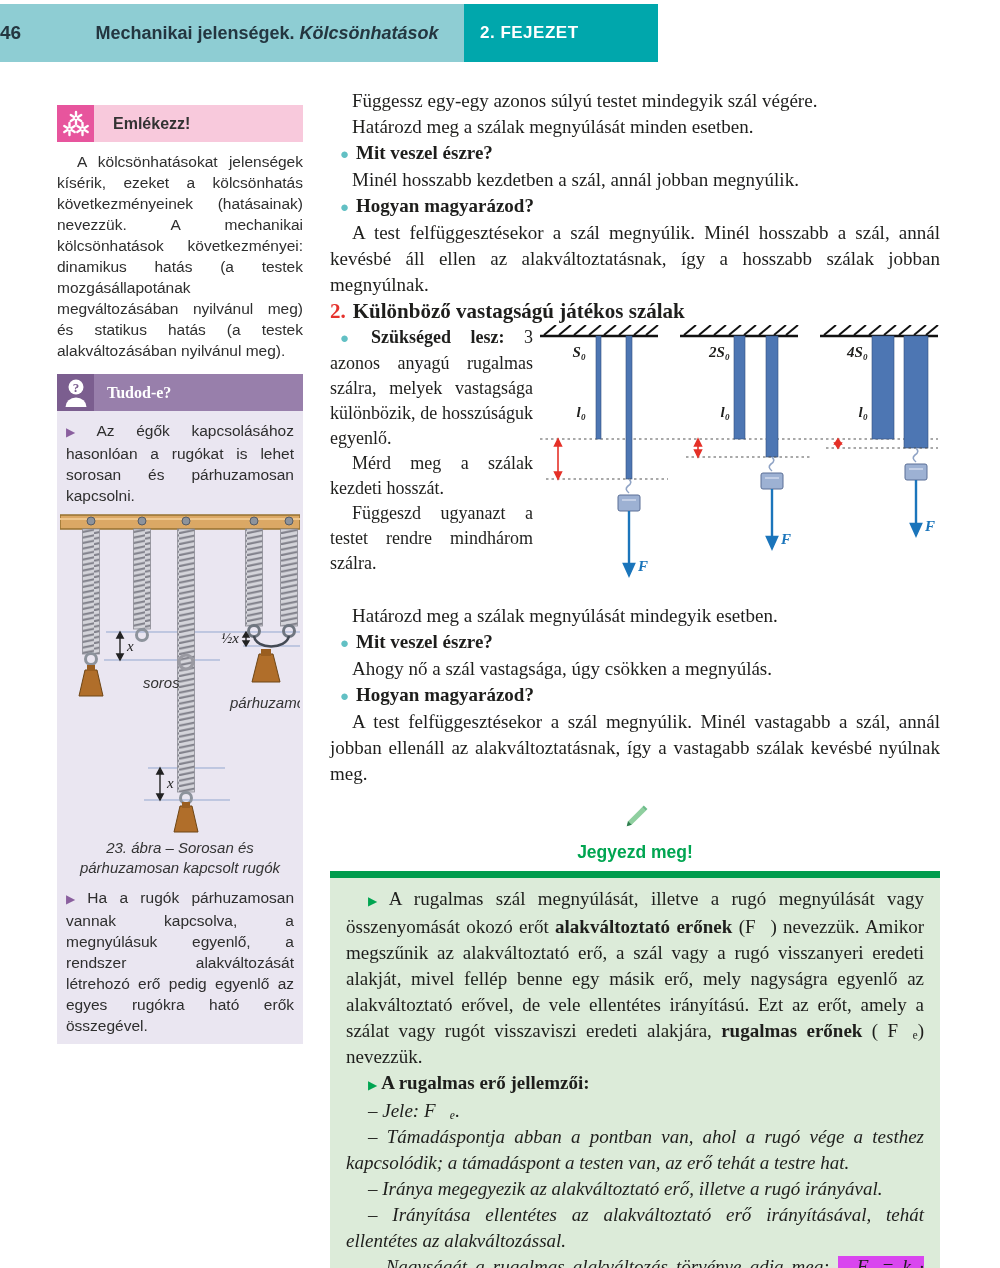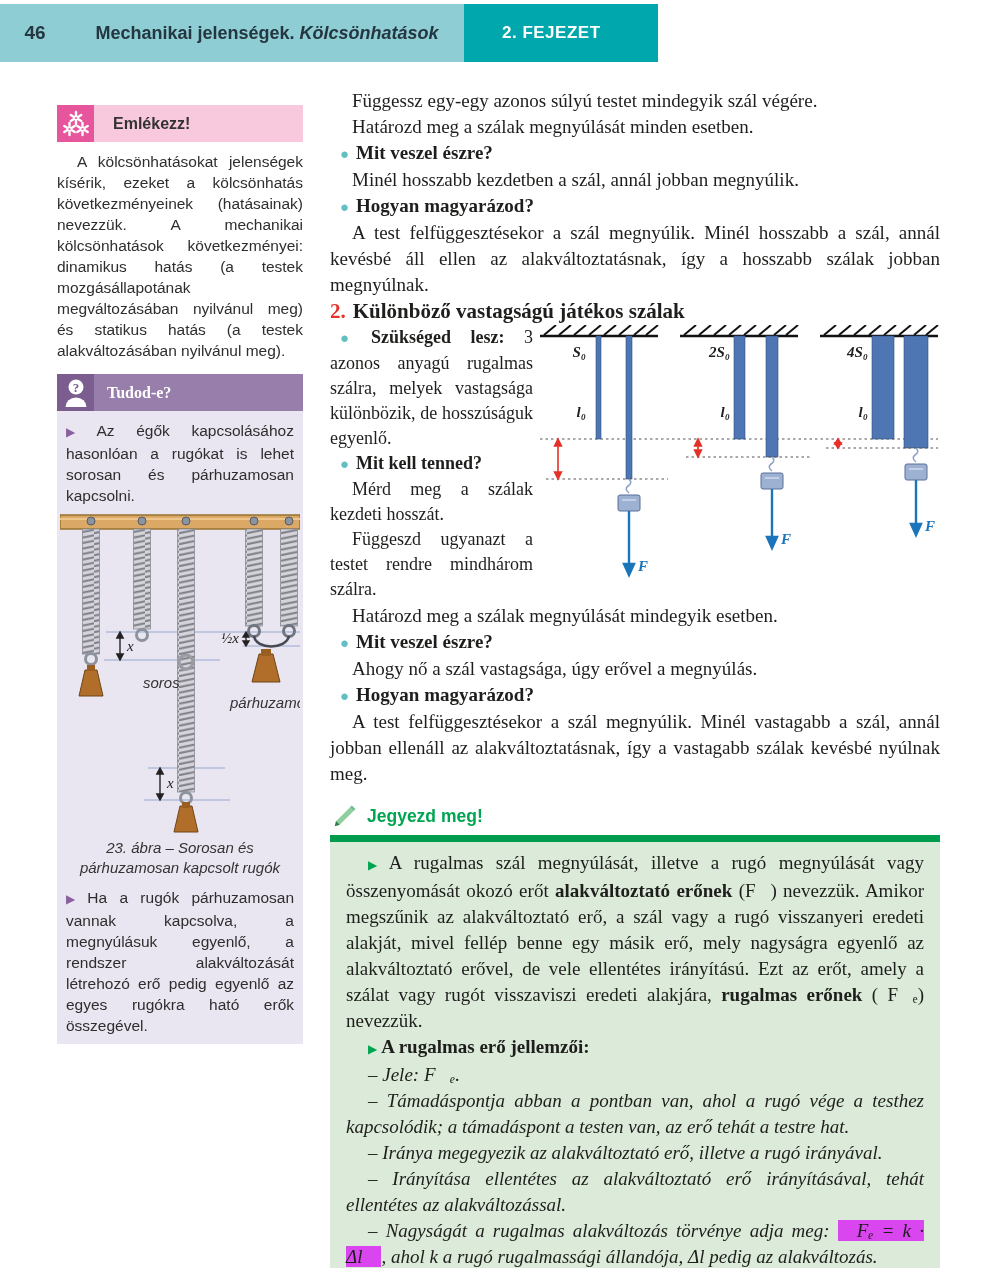--- a/index.html
+++ b/index.html
@@ -1,24 +1,24 @@
 <!DOCTYPE html>
 <html><head>
 <meta charset="utf-8">
 <style>
   html,body{margin:0;padding:0;background:#fff;}
   .page{position:relative;width:1000px;height:1268px;background:#fff;overflow:hidden;
         font-family:"Liberation Serif","DejaVu Serif",serif;color:#1e1e1c;}
   
   .hdr{position:absolute;left:0;top:4px;width:658px;height:58px;display:flex;align-items:center;
        background:#8ecdd3;font-family:"Liberation Sans","DejaVu Sans",sans-serif;}
-  .hdr .pnum{width:70px;text-align:center;font-weight:bold;font-size:19px;color:#243640;}
+  .hdr .pnum{width:70px;font-weight:bold;font-size:19px;color:#243640;}
   .hdr .ptitle{flex:1;text-align:center;font-weight:bold;font-size:18px;color:#243640;}
   .hdr .badge{width:194px;height:100%;background:#00a7ac;color:#fff;display:flex;align-items:center;
-       padding-left:38px;box-sizing:border-box;font-weight:bold;font-size:17px;letter-spacing:.5px;}
+       padding-left:16px;box-sizing:border-box;font-weight:bold;font-size:17px;letter-spacing:.5px;}
   
   .aside{position:absolute;left:57px;top:105px;width:246px;
          font-family:"Liberation Sans","DejaVu Sans",sans-serif;font-size:15.5px;line-height:21px;
          color:#2e2e2e;text-align:justify;}
   .bhead{display:flex;height:37px;}
   .bhead .ih{width:37px;height:37px;flex:0 0 37px;display:flex;align-items:center;justify-content:center;}
   .bhead .strip{flex:1;display:flex;align-items:center;padding-left:13px;font-weight:bold;font-size:16px;}
   .rem .ih{background:#e7559d;}
   .rem .strip{background:#f8c9dc;color:#333;padding-left:19px;}
   .rem-body{margin:9px 0 0;text-indent:20px;}
@@ -35,21 +35,21 @@
   .ind{text-indent:22px;}
   .q{font-weight:bold;text-indent:10px;}
   .dot{color:#62c0c4;font-size:15px;margin-right:7px;}
   .sech{margin:9px 0 7px;font-size:21px;line-height:27px;font-weight:bold;text-align:left;}
   .sech .num{color:#e5322d;margin-right:7px;}
   .exp{position:relative;height:278px;}
   .exp .narrow{width:203px;font-size:18px;line-height:25px;}
   .exp svg{position:absolute;left:208px;top:0;}
   
   .memo-head{margin:15px 0 6px;display:flex;align-items:center;gap:10px;
-     font-family:"Liberation Sans","DejaVu Sans",sans-serif;font-weight:bold;font-size:17.5px;color:#00a551;}
+     font-family:"Liberation Sans","DejaVu Sans",sans-serif;font-weight:bold;font-size:17.5px;color:#00a551;flex-direction:column;}
   .memo{background:#dcebd9;border-top:7px solid #009c4d;padding:8px 16px 14px;}
   .memo p{margin:0;}
   .gtri{color:#00a551;font-size:12px;margin-right:4px;}
   .it{font-style:italic;}
   .hl{background:#d946ef;padding:0 19px;}
   b.inb{font-weight:bold;}
   
   text{font-family:"Liberation Serif","DejaVu Serif",serif;}
   .svglab{font-style:italic;font-weight:bold;font-size:15px;fill:#1e1e1c;}
   .svgx{font-style:italic;font-size:15px;fill:#222;}
@@ -189,21 +189,20 @@
     <p class="q"><span class="dot">●</span><span>Mit veszel észre?</span></p>
     <p class="ind">Minél hosszabb kezdetben a szál, annál jobban megnyúlik.</p>
     <p class="q"><span class="dot">●</span><span>Hogyan magyarázod?</span></p>
     <p class="ind">A test felfüggesztésekor a szál megnyúlik. Minél hosszabb a szál, annál kevésbé áll ellen az alakváltoztatásnak, így a hosszabb szálak jobban megnyúlnak.</p>
 
     <p class="sech"><span class="num">2.</span><span>Különböző vastagságú játékos szálak</span></p>
 
     <div class="exp">
       <div class="narrow">
         <p class="q"><span class="dot">●</span><b class="inb">Szükséged lesz:</b><span style="font-weight:normal"> 3 azonos anyagú rugalmas szálra, melyek vastagsága különbözik, de hosszúságuk egyenlő.</span></p>
-        <p class="q"><span class="dot">●</span><span>Mit kell tenned?</span></p>
         <p class="ind">Mérd meg a szálak kezdeti hosszát.</p>
         <p class="ind">Függeszd ugyanazt a testet rendre mindhárom szálra.</p>
       </div>
 
       <svg width="402" height="276" viewBox="0 0 402 276">
         <defs>
           <g id="hatch">
             <line x1="0" y1="10" x2="118" y2="10" stroke="#111" stroke-width="2.5"></line>
             <g stroke="#111" stroke-width="2">
               <line x1="4" y1="9" x2="16" y2="-1"></line>
@@ -282,21 +281,21 @@
             <line x1="378" y1="155" x2="378" y2="200"></line>
             <path d="M378,210 l-5,-11 h10 Z"></path>
           </g>
           <text class="flab" x="387" y="206">F⃗</text>
         </g>
       </svg>
     </div>
 
     <p class="ind">Határozd meg a szálak megnyúlását mindegyik esetben.</p>
     <p class="q"><span class="dot">●</span><span>Mit veszel észre?</span></p>
-    <p class="ind">Ahogy nő a szál vastagsága, úgy erővel a megnyúlás.</p>
+    <p class="ind">Ahogy nő a szál vastagsága, úgy csökken a megnyúlás.</p>
     <p class="q"><span class="dot">●</span><span>Hogyan magyarázod?</span></p>
     <p class="ind">A test felfüggesztésekor a szál megnyúlik. Minél vastagabb a szál, annál jobban ellenáll az alakváltoztatásnak, így a vastagabb szálak kevésbé nyúlnak meg.</p>
 
     <div class="memo-head">
       <svg width="27" height="27" viewBox="0 0 24 24">
         <path d="M4.2 21.5 L8.6 20.3 L21 7.9 L17.8 4.7 L5.4 17.1 Z" fill="#8fcf9f"></path>
         <path d="M4.2 21.5 l1.2-4.4 3.2 3.2 Z" fill="#2f7d4f"></path>
         <path d="M17.8 4.7 l1.6-1.6 3.2 3.2 -1.6 1.6 Z" fill="#6dbd8a"></path>
       </svg>
       <span>Jegyezd meg!</span>

